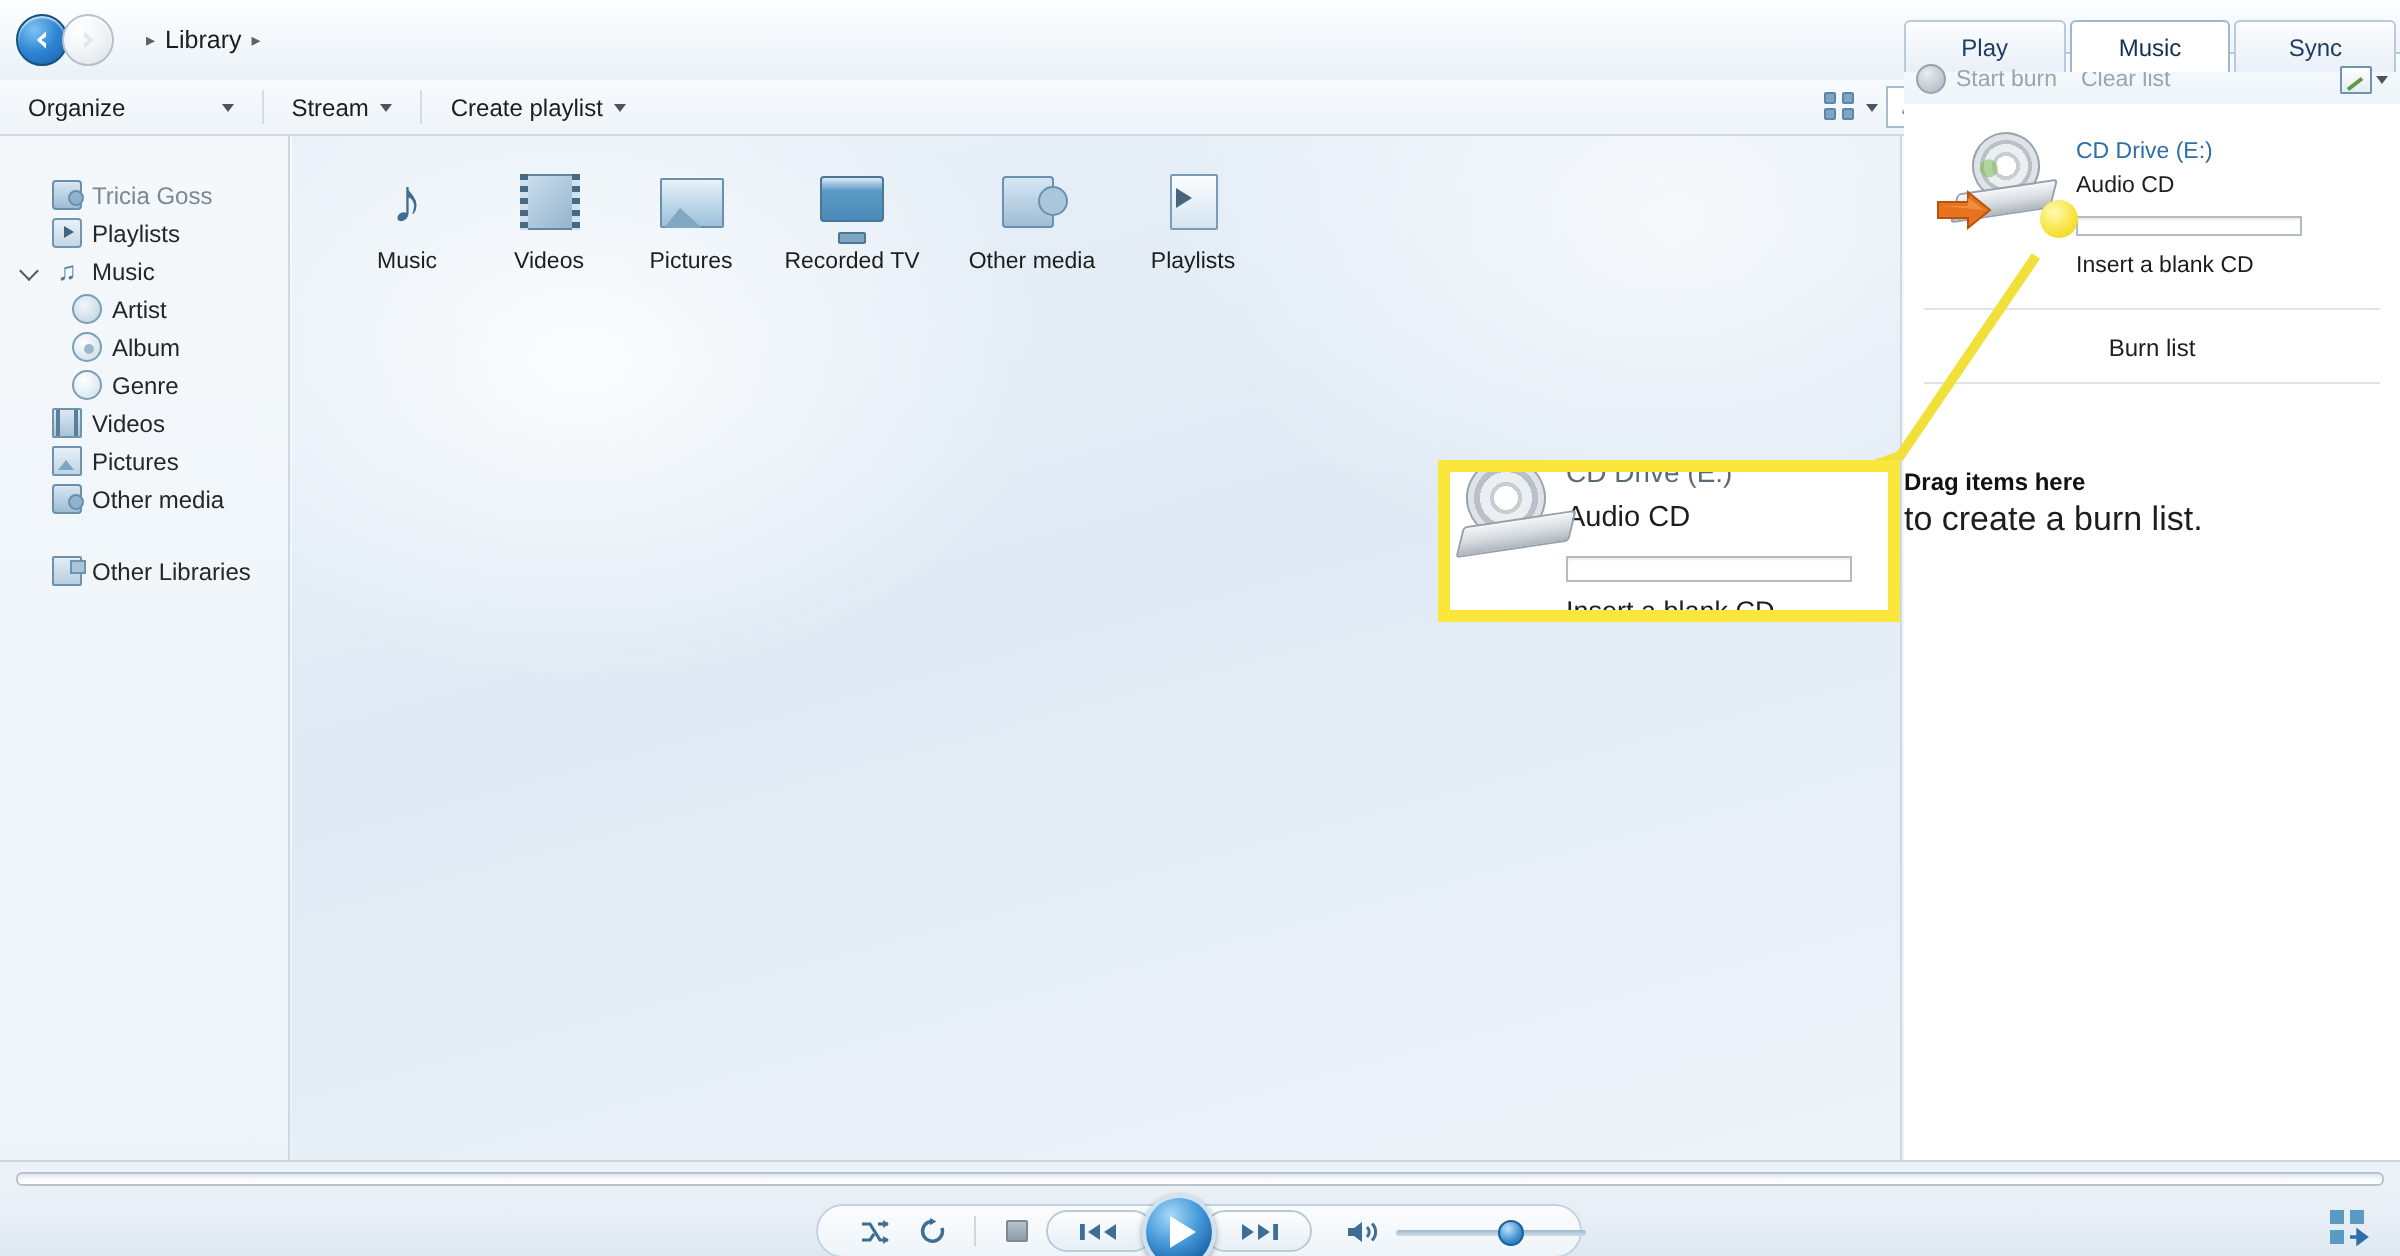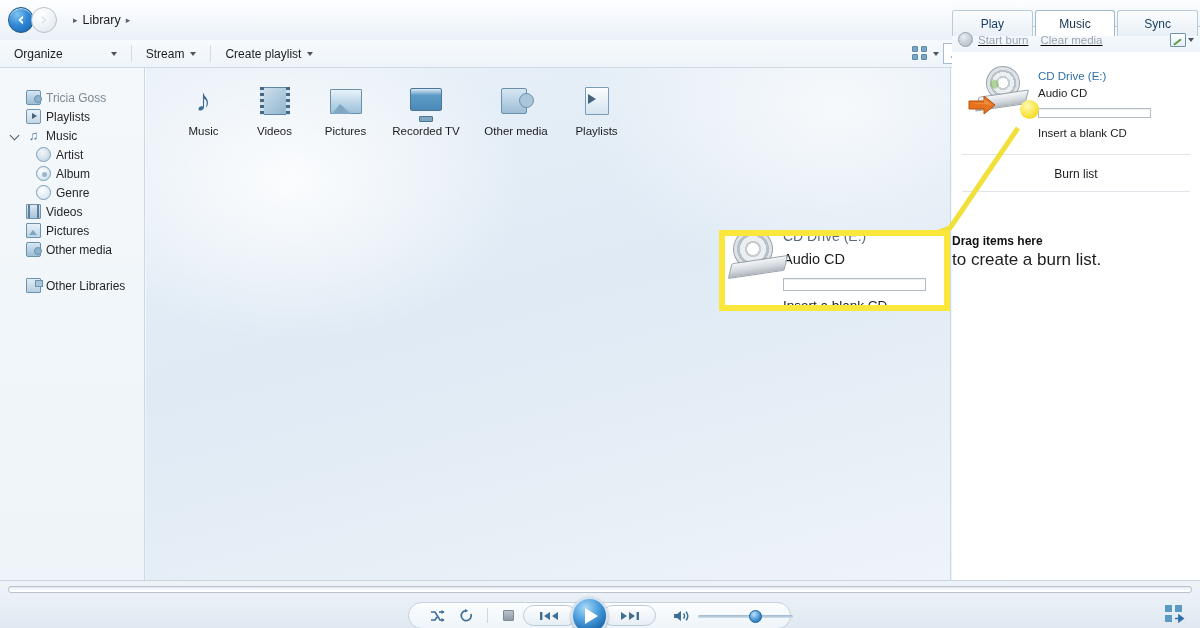--- a/index.html
+++ b/index.html
@@ -271,21 +271,20 @@
     background: linear-gradient(180deg,#fbfdfe 0%,#e9f0f7 100%);
   }
   .tab.active {
     background: #ffffff; color: #12314f;
     border-color: #9fb8cb; position: relative; z-index: 2;
   }
   .rp-toolbar {
     height: 26px; display: flex; align-items: center; gap: 12px;
     padding: 0 6px; border-top: 1px solid #b9cbda;
     background: linear-gradient(180deg,#f8fbfd,#eef4f9);
-    text-decoration: underline;
   }
   .rp-tb-item { display: flex; align-items: center; gap: 5px; font-size: 11.5px; color: #9aa5b0; }
   .rp-burnico {
     width: 15px; height: 15px; border-radius: 50%;
     background: radial-gradient(circle at 36% 30%, #e8edf1, #a9b4be);
     border: 1px solid #97a3ad;
   }
   .rp-right { margin-left: auto; display: flex; align-items: center; gap: 2px; }
   .rp-layout {
     width: 16px; height: 14px; border: 1px solid #6f93ae; border-radius: 1px;
@@ -563,21 +562,21 @@
         <span>Sync</span>
       </div>
     </div>
 
     <div class="rp-toolbar">
       <div class="rp-tb-item">
         <span class="rp-burnico"></span>
         <span>Start burn</span>
       </div>
       <div class="rp-tb-item">
-        <span>Clear media</span>
+        <span>Clear list</span>
       </div>
       <div class="rp-right">
         <div class="rp-layout"></div>
         <span class="caret"></span>
       </div>
     </div>
 
     <div class="drivebox">
       <div class="drive-row">
         <div class="drive-gfx">

